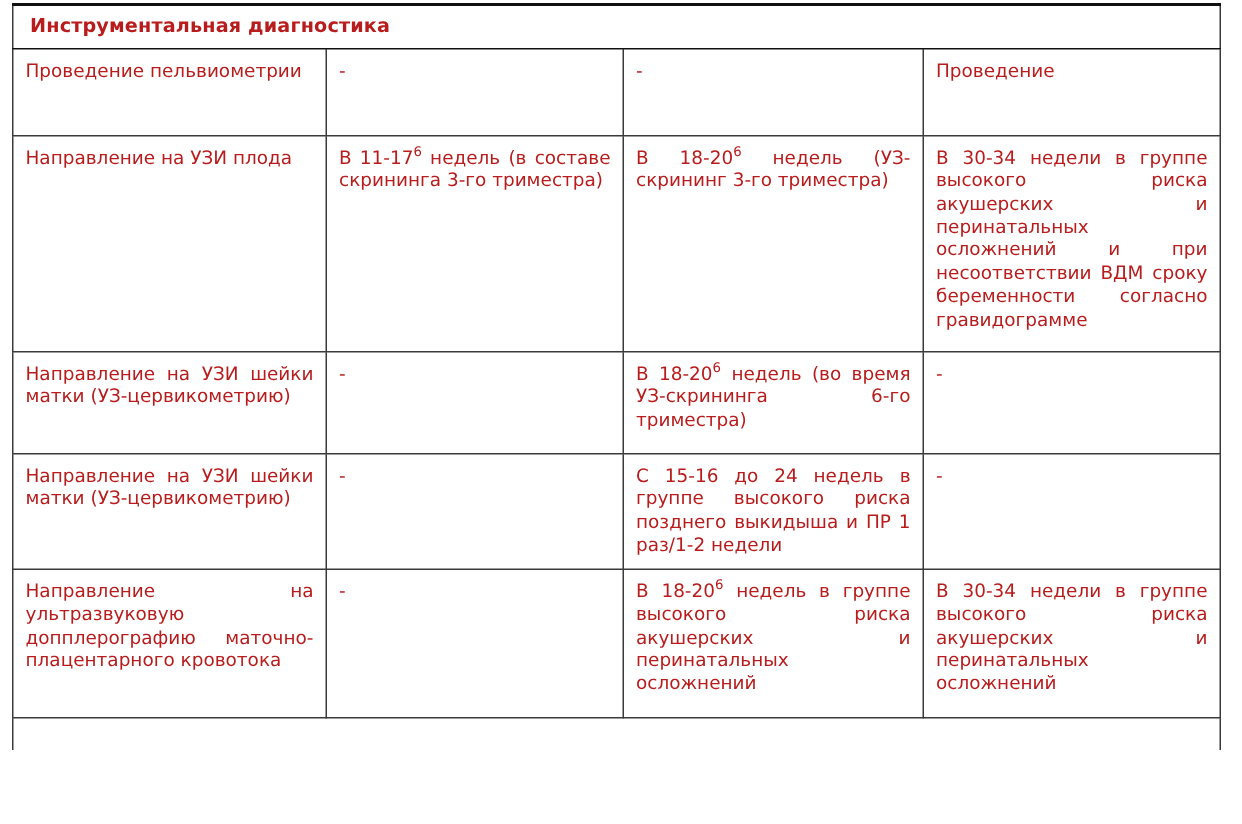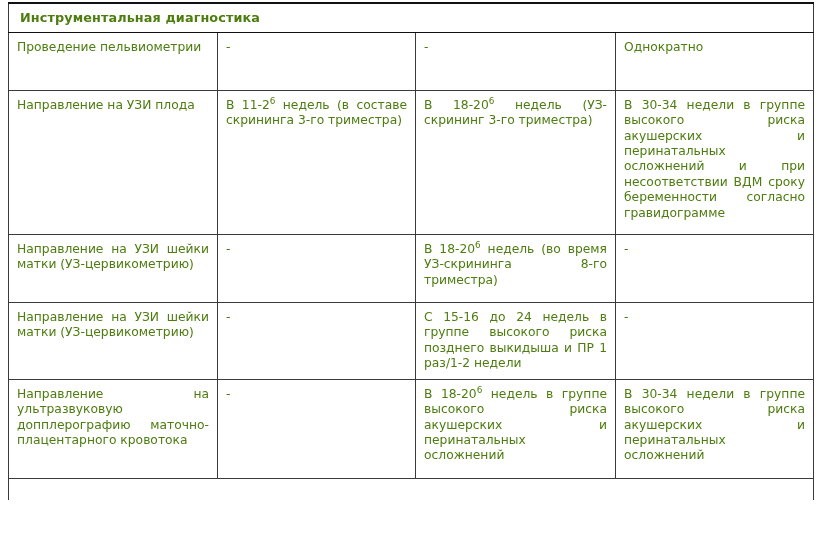--- a/index.html
+++ b/index.html
@@ -33,21 +33,21 @@
   .doc-table td {
     border: 1px solid #3a3a3a;
     vertical-align: top;
     padding: 7px 8px 6px 8px;
     font-size: 12.3px;
     line-height: 1.25;
     text-align: justify;
     text-align-last: left;
     hyphens: none;
     word-spacing: 0;
-    color: #4d7c0f;
+    color: #b91c1c;
   }
   .doc-table tr.section-head td {
     border-top: 2px solid #111111;
     border-bottom: 1.5px solid #111111;
     font-weight: bold;
     font-size: 12.8px;
     padding: 6px 8px 6px 11px;
     text-align: left;
     text-align-last: left;
     letter-spacing: 0.1px;
@@ -91,39 +91,39 @@
     <tbody>
 
       <tr class="section-head">
         <td colspan="4">Инструментальная диагностика</td>
       </tr>
 
       <tr class="r-pelvio">
         <td>Проведение пельвиометрии</td>
         <td class="dash">-</td>
         <td class="dash">-</td>
-        <td>Однократно</td>
+        <td>Проведение</td>
       </tr>
 
       <tr class="r-uzi-plod">
         <td>Направление на УЗИ плода</td>
         <td>
-            <span class="cell-text"><span>В 11-2</span><sup>6</sup><span> недель (в составе скрининга 3-го триместра)</span></span>
+            <span class="cell-text"><span>В 11-17</span><sup>6</sup><span> недель (в составе скрининга 3-го триместра)</span></span>
           </td>
         <td>
             <span class="cell-text"><span>В 18-20</span><sup>6</sup><span> недель (УЗ-скрининг 3-го триместра)</span></span>
           </td>
         <td>В 30-34 недели в группе высокого риска акушерских и перинатальных осложнений и при несоответствии ВДМ сроку беременности согласно гравидограмме</td>
       </tr>
 
       <tr class="r-cervico1">
         <td>Направление на УЗИ шейки матки (УЗ-цервикометрию)</td>
         <td class="dash">-</td>
         <td>
-            <span class="cell-text"><span>В 18-20</span><sup>6</sup><span> недель (во время УЗ-скрининга 8-го триместра)</span></span>
+            <span class="cell-text"><span>В 18-20</span><sup>6</sup><span> недель (во время УЗ-скрининга 6-го триместра)</span></span>
           </td>
         <td class="dash">-</td>
       </tr>
 
       <tr class="r-cervico2">
         <td>Направление на УЗИ шейки матки (УЗ-цервикометрию)</td>
         <td class="dash">-</td>
         <td>С 15-16 до 24 недель в группе высокого риска позднего выкидыша и ПР 1 раз/1-2 недели</td>
         <td class="dash">-</td>
       </tr>

